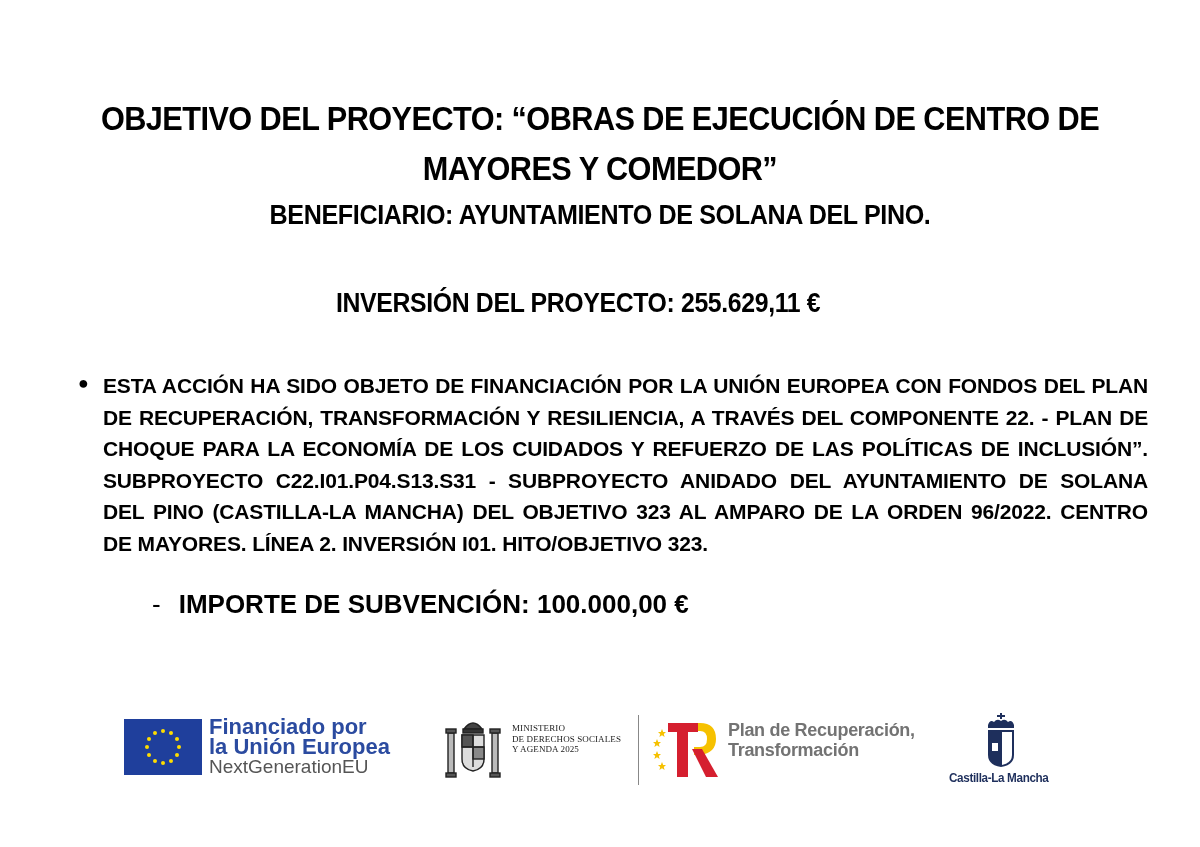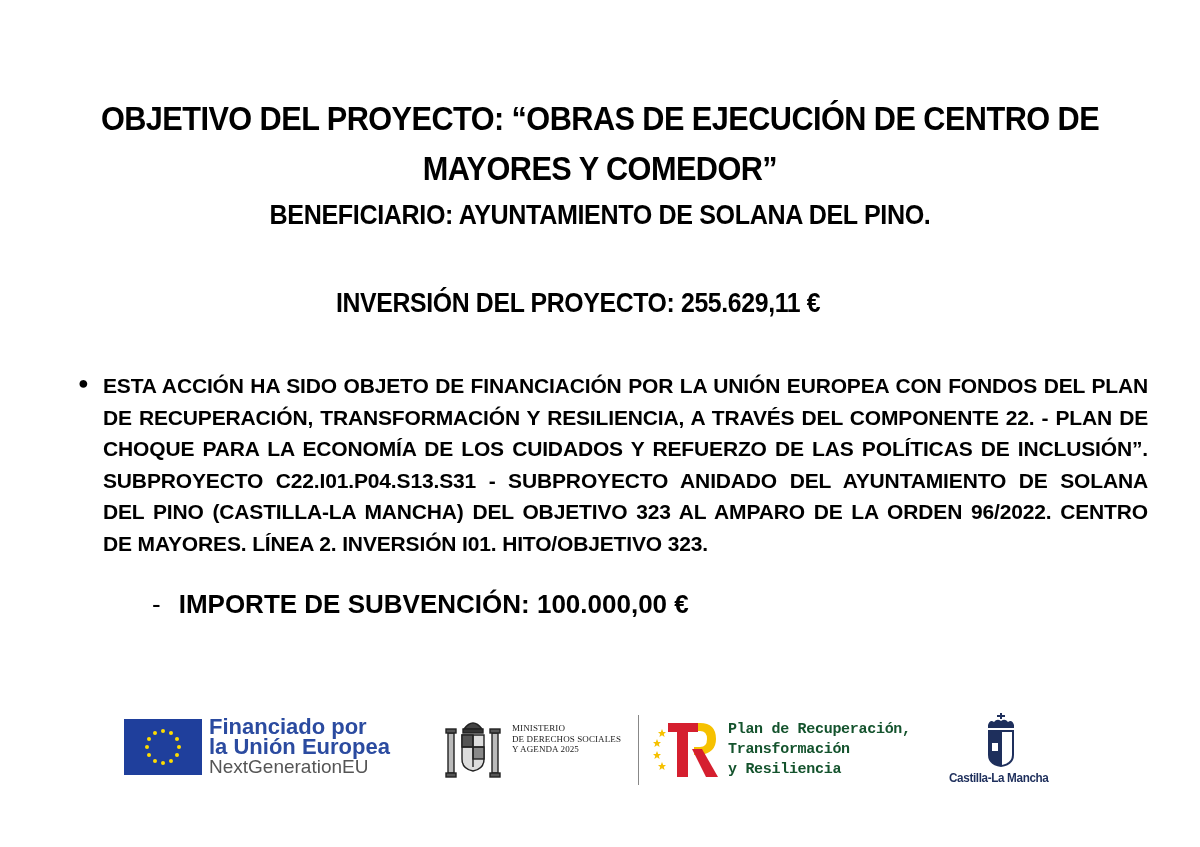--- a/index.html
+++ b/index.html
@@ -24,22 +24,22 @@
     .eu-flag { position: absolute; left: 124px; top: 14px; width: 78px; height: 56px; background: #1f3f9c; }
     .eu-text { position: absolute; left: 209px; top: 12px; color: #2b4ba0; font-family: "Liberation Sans", sans-serif; }
     .eu-text .l1, .eu-text .l2 { font-size: 22px; font-weight: bold; line-height: 20px; display: block; }
     .eu-text .l3 { font-size: 19px; color: #555; line-height: 20px; display: block; }
     .crest { position: absolute; left: 444px; top: 10px; width: 58px; height: 68px; }
     .ministry { position: absolute; left: 512px; top: 18px; font-size: 9px; line-height: 10.5px; color: #222;
                 font-family: Liberation Serif, serif; letter-spacing: 0.1px; }
     .ministry span { display: block; }
     .divider { position: absolute; left: 638px; top: 10px; width: 1px; height: 70px; background: #888; }
     .tr-logo { position: absolute; left: 650px; top: 14px; width: 72px; height: 60px; }
-    .plan-text { position: absolute; left: 728px; top: 15px; color: #14532d; font-weight: bold; font-size: 15px;
-                 line-height: 20px; font-family: Liberation Mono, monospace; letter-spacing: -0.3px; }
+    .plan-text { position: absolute; left: 728px; top: 15px; color: #737373; font-weight: bold; font-size: 18px;
+                 line-height: 20px; font-family: Liberation Sans, sans-serif; letter-spacing: -0.3px; }
     .plan-text span { display: block; }
     .clm-logo { position: absolute; left: 976px; top: 8px; width: 50px; height: 56px; }
     .clm-text { position: absolute; left: 949px; top: 65px; font-size: 13px; font-weight: bold; color: #1e2f5c;
                 font-family: "Liberation Sans", sans-serif; letter-spacing: -0.4px; transform: scaleX(0.9); transform-origin: left; white-space: nowrap; }
   </style>
 </head>
 <body>
 
 <div class="title t1">OBJETIVO DEL PROYECTO: “OBRAS DE EJECUCIÓN DE CENTRO DE</div>
 <div class="title t2">MAYORES Y COMEDOR”</div>
@@ -129,21 +129,20 @@
       <g fill="#d51f2f">
         <rect x="18" y="4" width="30" height="9"></rect>
         <rect x="27" y="4" width="11" height="54"></rect>
         <polygon points="42,30 52,30 68,58 56,58"></polygon>
       </g>
     </svg>
   </div>
   <div class="plan-text">
     <span>Plan de Recuperación,</span>
     <span>Transformación</span>
-    <span>y Resiliencia</span>
   </div>
 
   <div class="clm-logo">
     <svg width="50" height="56" viewBox="0 0 50 56">
       <g fill="#1e2f5c">
         <rect x="24" y="0" width="2" height="6"></rect>
         <rect x="21" y="2" width="8" height="2"></rect>
         <path d="M12 12 Q14 6 18 9 Q21 5 25 8 Q29 5 32 9 Q36 6 38 12 Z"></path>
         <rect x="12" y="12" width="26" height="3"></rect>
         <path d="M12 17 H38 V42 Q38 52 25 54 Q12 52 12 42 Z"></path>

